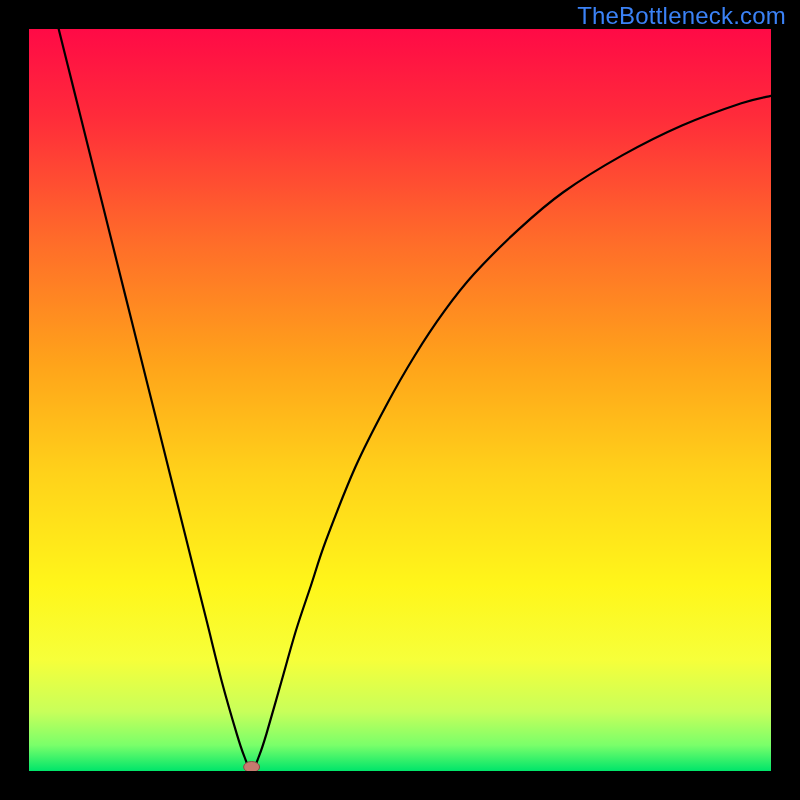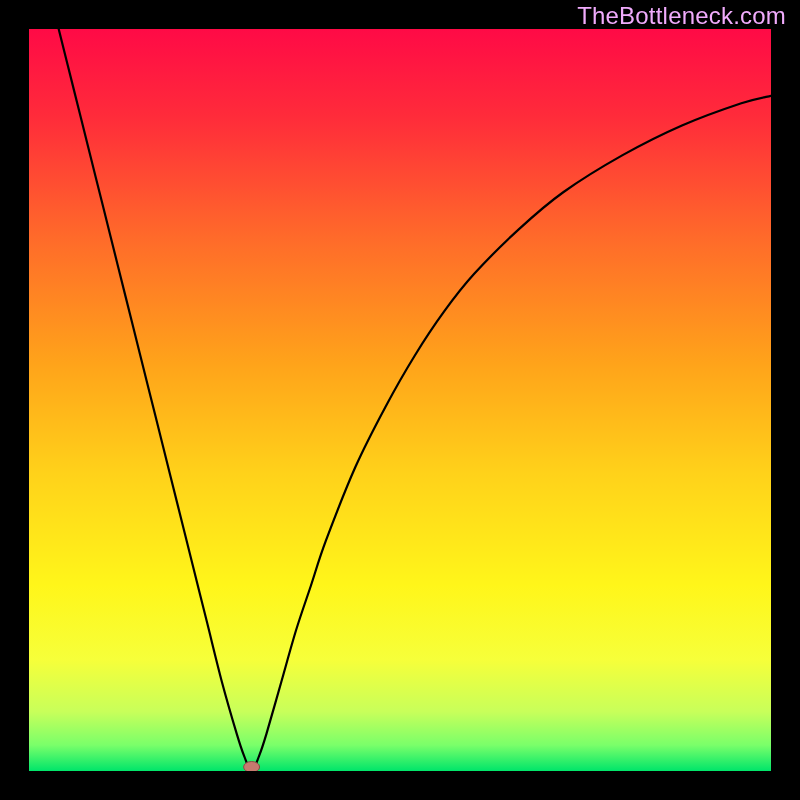--- a/index.html
+++ b/index.html
@@ -14,21 +14,21 @@
   .frame {
     position: relative;
     width: 800px;
     height: 800px;
     background: #000;
   }
   .watermark {
     position: absolute;
     top: 2px;
     right: 14px;
-    color: #f0abfc;
+    color: #3b82f6;
     font-size: 24px;
     font-weight: 500;
     letter-spacing: 0.2px;
     z-index: 5;
     user-select: none;
   }
   .plot-wrap {
     position: absolute;
     left: 29px;
     top: 29px;

